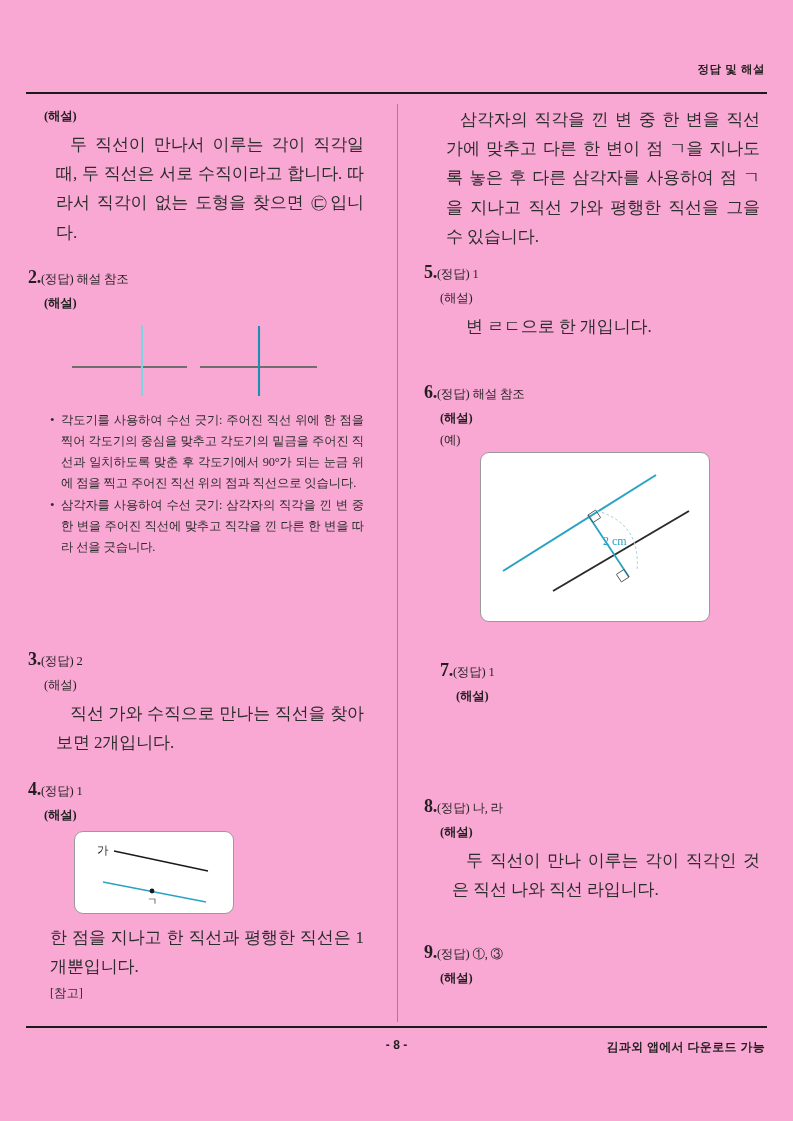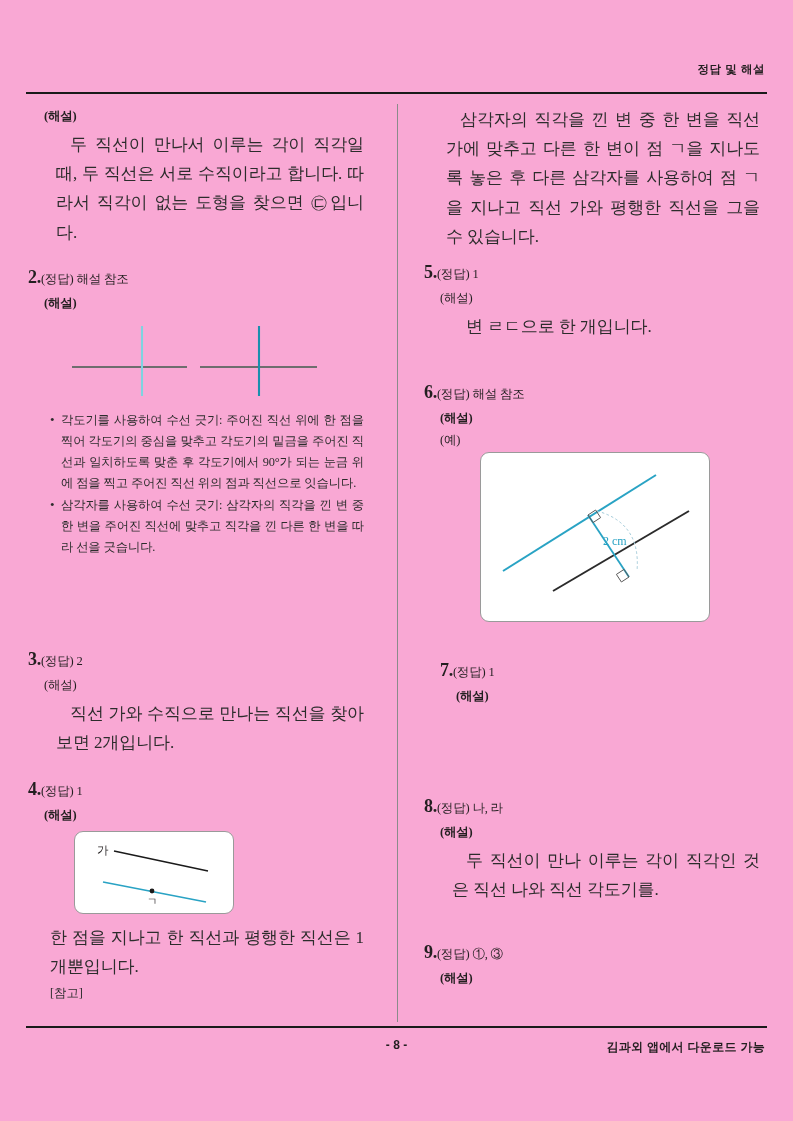--- a/index.html
+++ b/index.html
@@ -280,21 +280,21 @@
       <span class="item-num">7.</span><span class="ans-label">(정답)</span><span class="ans-value">1</span>
     </div>
     <div class="sol-label">(해설)</div>
   </div>
 
   <div class="item" style="left:424px; top:797px;">
     <div class="ans-line">
       <span class="item-num">8.</span><span class="ans-label">(정답)</span><span class="ans-value">나, 라</span>
     </div>
     <div class="sol-label">(해설)</div>
-    <div class="sol-body"><span class="first">두 직선이 만나 이루는 각이 직각인 것은 직선 나와 직선 각도기를.</span></div>
+    <div class="sol-body"><span class="first">두 직선이 만나 이루는 각이 직각인 것은 직선 나와 직선 라입니다.</span></div>
   </div>
 
   <div class="item" style="left:424px; top:943px;">
     <div class="ans-line">
       <span class="item-num">9.</span><span class="ans-label">(정답)</span><span class="ans-value">①, ③</span>
     </div>
     <div class="sol-label">(해설)</div>
   </div>
 
   <div class="rule-bottom"></div>

